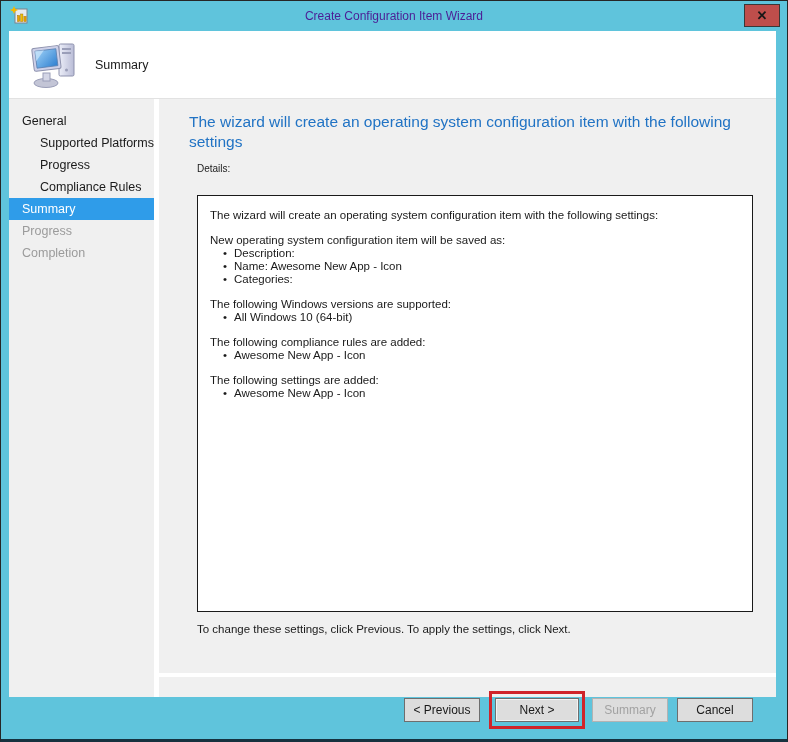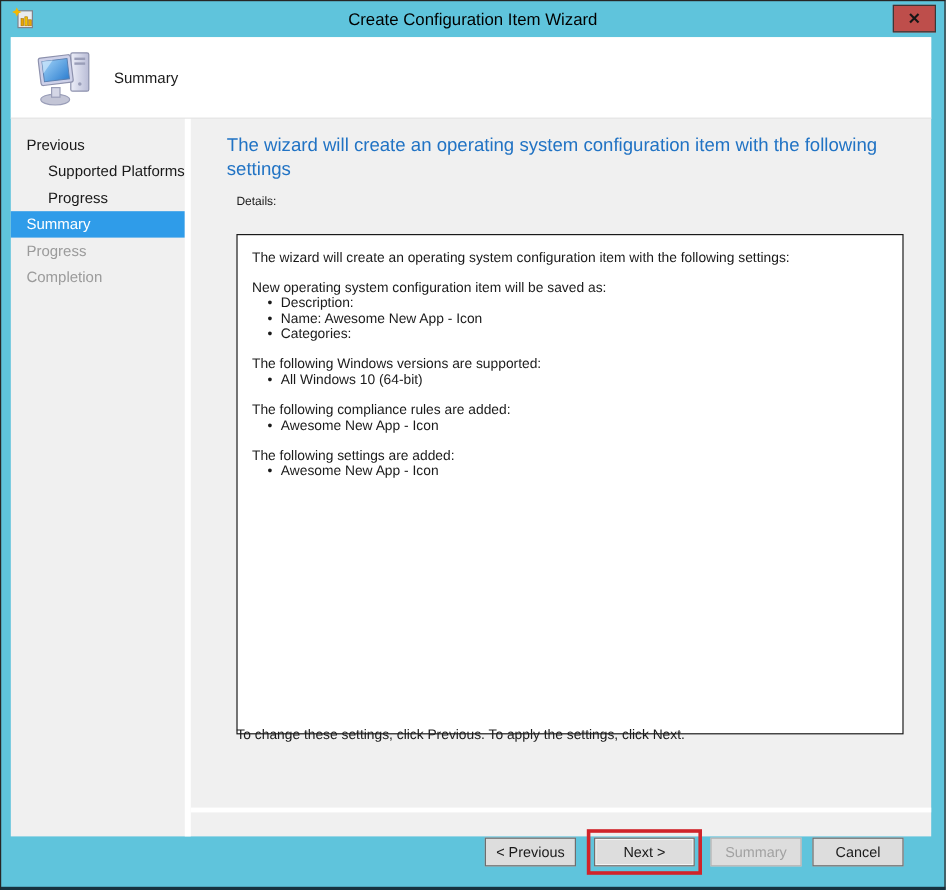--- a/index.html
+++ b/index.html
@@ -11,21 +11,21 @@
     background:#5FC4DC;
     border:1px solid #262626;border-bottom:3px solid #16323F;
     overflow:hidden;
   }
 
   
   .titlebar{position:absolute;left:0;top:0;right:0;height:30px;}
   .titlebar-icon{position:absolute;left:9px;top:5px;width:20px;height:20px;}
   .titlebar-title{
     position:absolute;left:60px;right:60px;top:0;height:32px;
-    line-height:30px;text-align:center;font-size:14px;color:#000000;
+    line-height:30px;text-align:center;font-size:12px;color:#4c1d95;
     white-space:nowrap;overflow:hidden;
   }
   .close-btn{
     position:absolute;right:7px;top:3px;width:36px;height:23px;
     background:#BE4E4B;border:1px solid #383838;
     color:#161616;font-size:13px;font-weight:bold;line-height:21px;
     text-align:center;padding:0;cursor:pointer;
     font-family:"Liberation Sans", sans-serif;
   }
 
@@ -67,21 +67,21 @@
     position:absolute;left:38px;top:96px;width:556px;height:417px;
     background:#ffffff;border:1px solid #1a1a1a;
     padding:13px 12px;overflow:hidden;
     font-size:11.5px;line-height:13px;color:#1a1a1a;
   }
   .d-intro{margin-bottom:12px;}
   .d-section{margin-bottom:12px;}
   .d-bullet{padding-left:24px;position:relative;}
   .d-bullet::before{content:"•";position:absolute;left:13px;}
 
-  .footer-note{position:absolute;left:38px;top:508px;font-size:11.5px;color:#1a1a1a;}
+  .footer-note{position:absolute;left:38px;top:524px;font-size:11.5px;color:#1a1a1a;}
 
   .h-divider{position:absolute;left:0;right:0;top:574px;height:4px;background:#ffffff;}
 
   
   .btn{
     position:absolute;top:599px;width:76px;height:24px;
     background:#DDDDDD;border:1px solid #6e6e6e;
     font-size:12px;color:#1a1a1a;text-align:center;padding:0;cursor:pointer;
     font-family:"Liberation Sans", sans-serif;
   }
@@ -146,23 +146,24 @@
             <polygon points="5,10 14,10 5,20" fill="#cfe7fb" opacity="0.7"></polygon>
           </g>
         </svg>
       </span>
       <span class="header-title">Summary</span>
     </div>
 
     <div class="body">
 
       <div class="sidebar">
-          <div class="nav-item enabled">Previous</div>
+          <div class="nav-item enabled">General</div>
           <div class="nav-item indent enabled">Supported Platforms</div>
           <div class="nav-item indent enabled">Progress</div>
+          <div class="nav-item indent enabled">Compliance Rules</div>
           <div class="nav-item active">Summary</div>
           <div class="nav-item disabled">Progress</div>
           <div class="nav-item disabled">Completion</div>
         </div>
       <div class="v-divider"></div>
 
       <div class="main">
         <h1 class="page-heading">The wizard will create an operating system configuration item with the following settings</h1>
         <div class="details-label">Details:</div>
         <div class="details-box">

